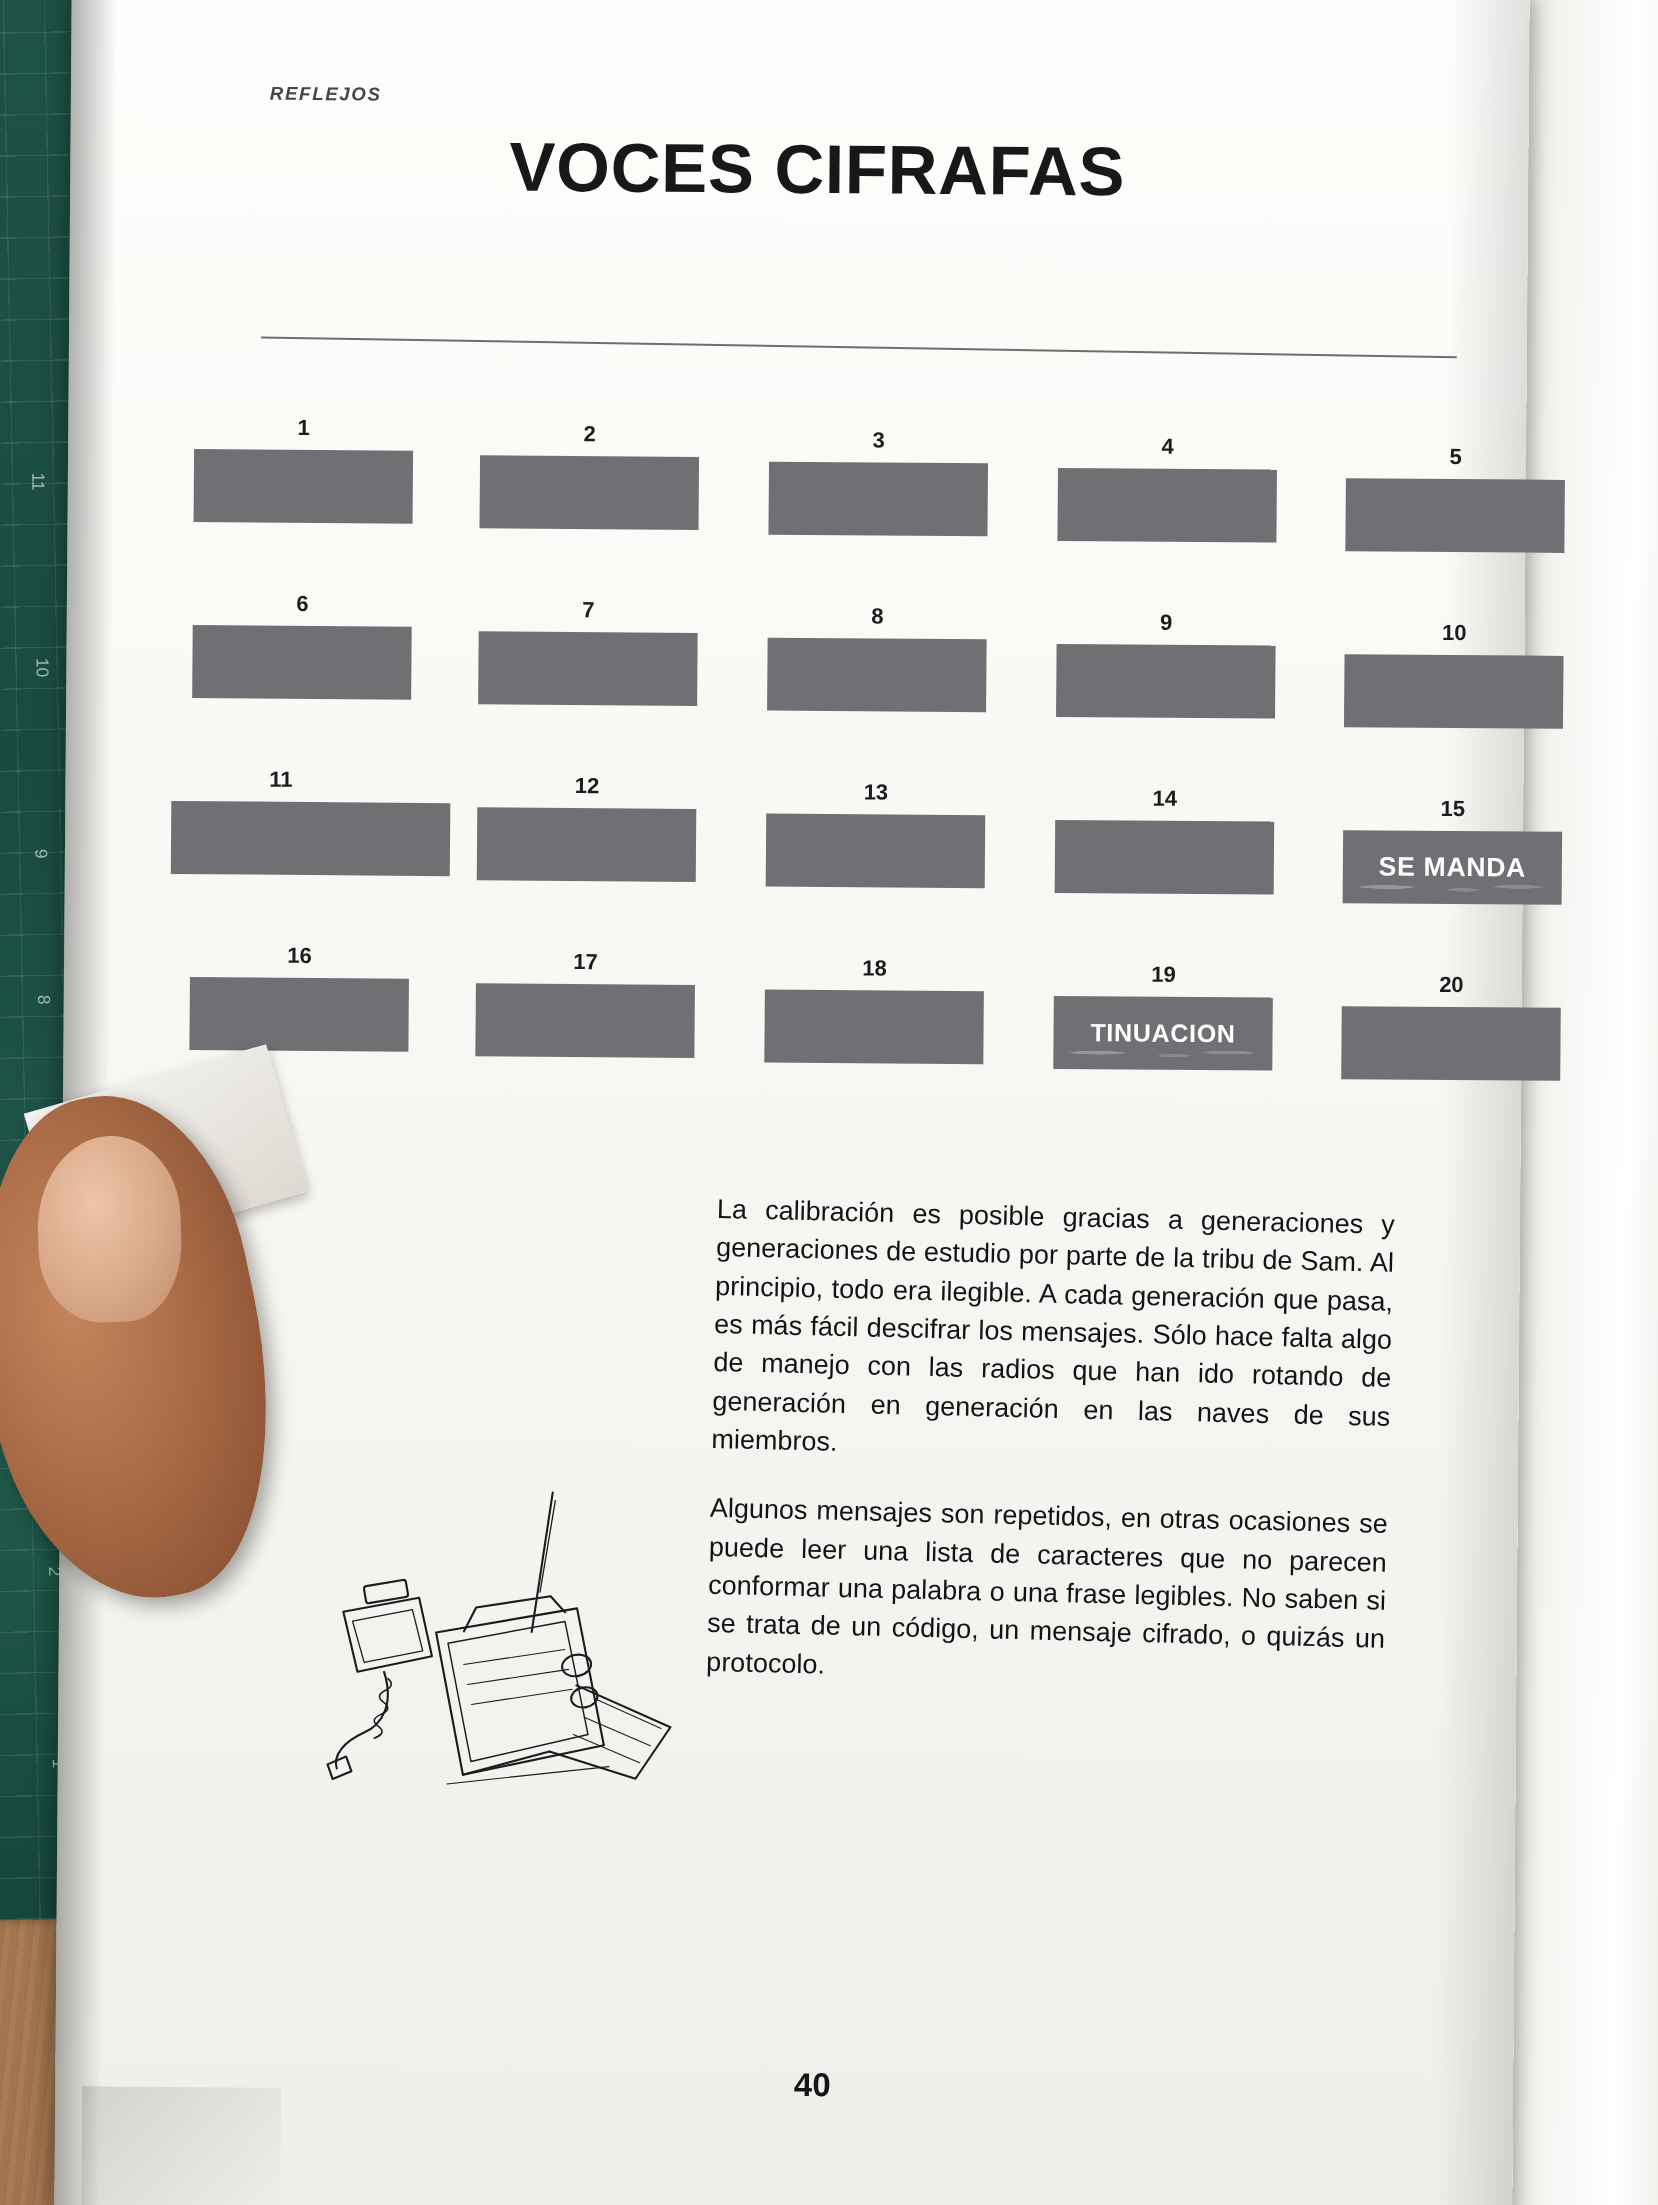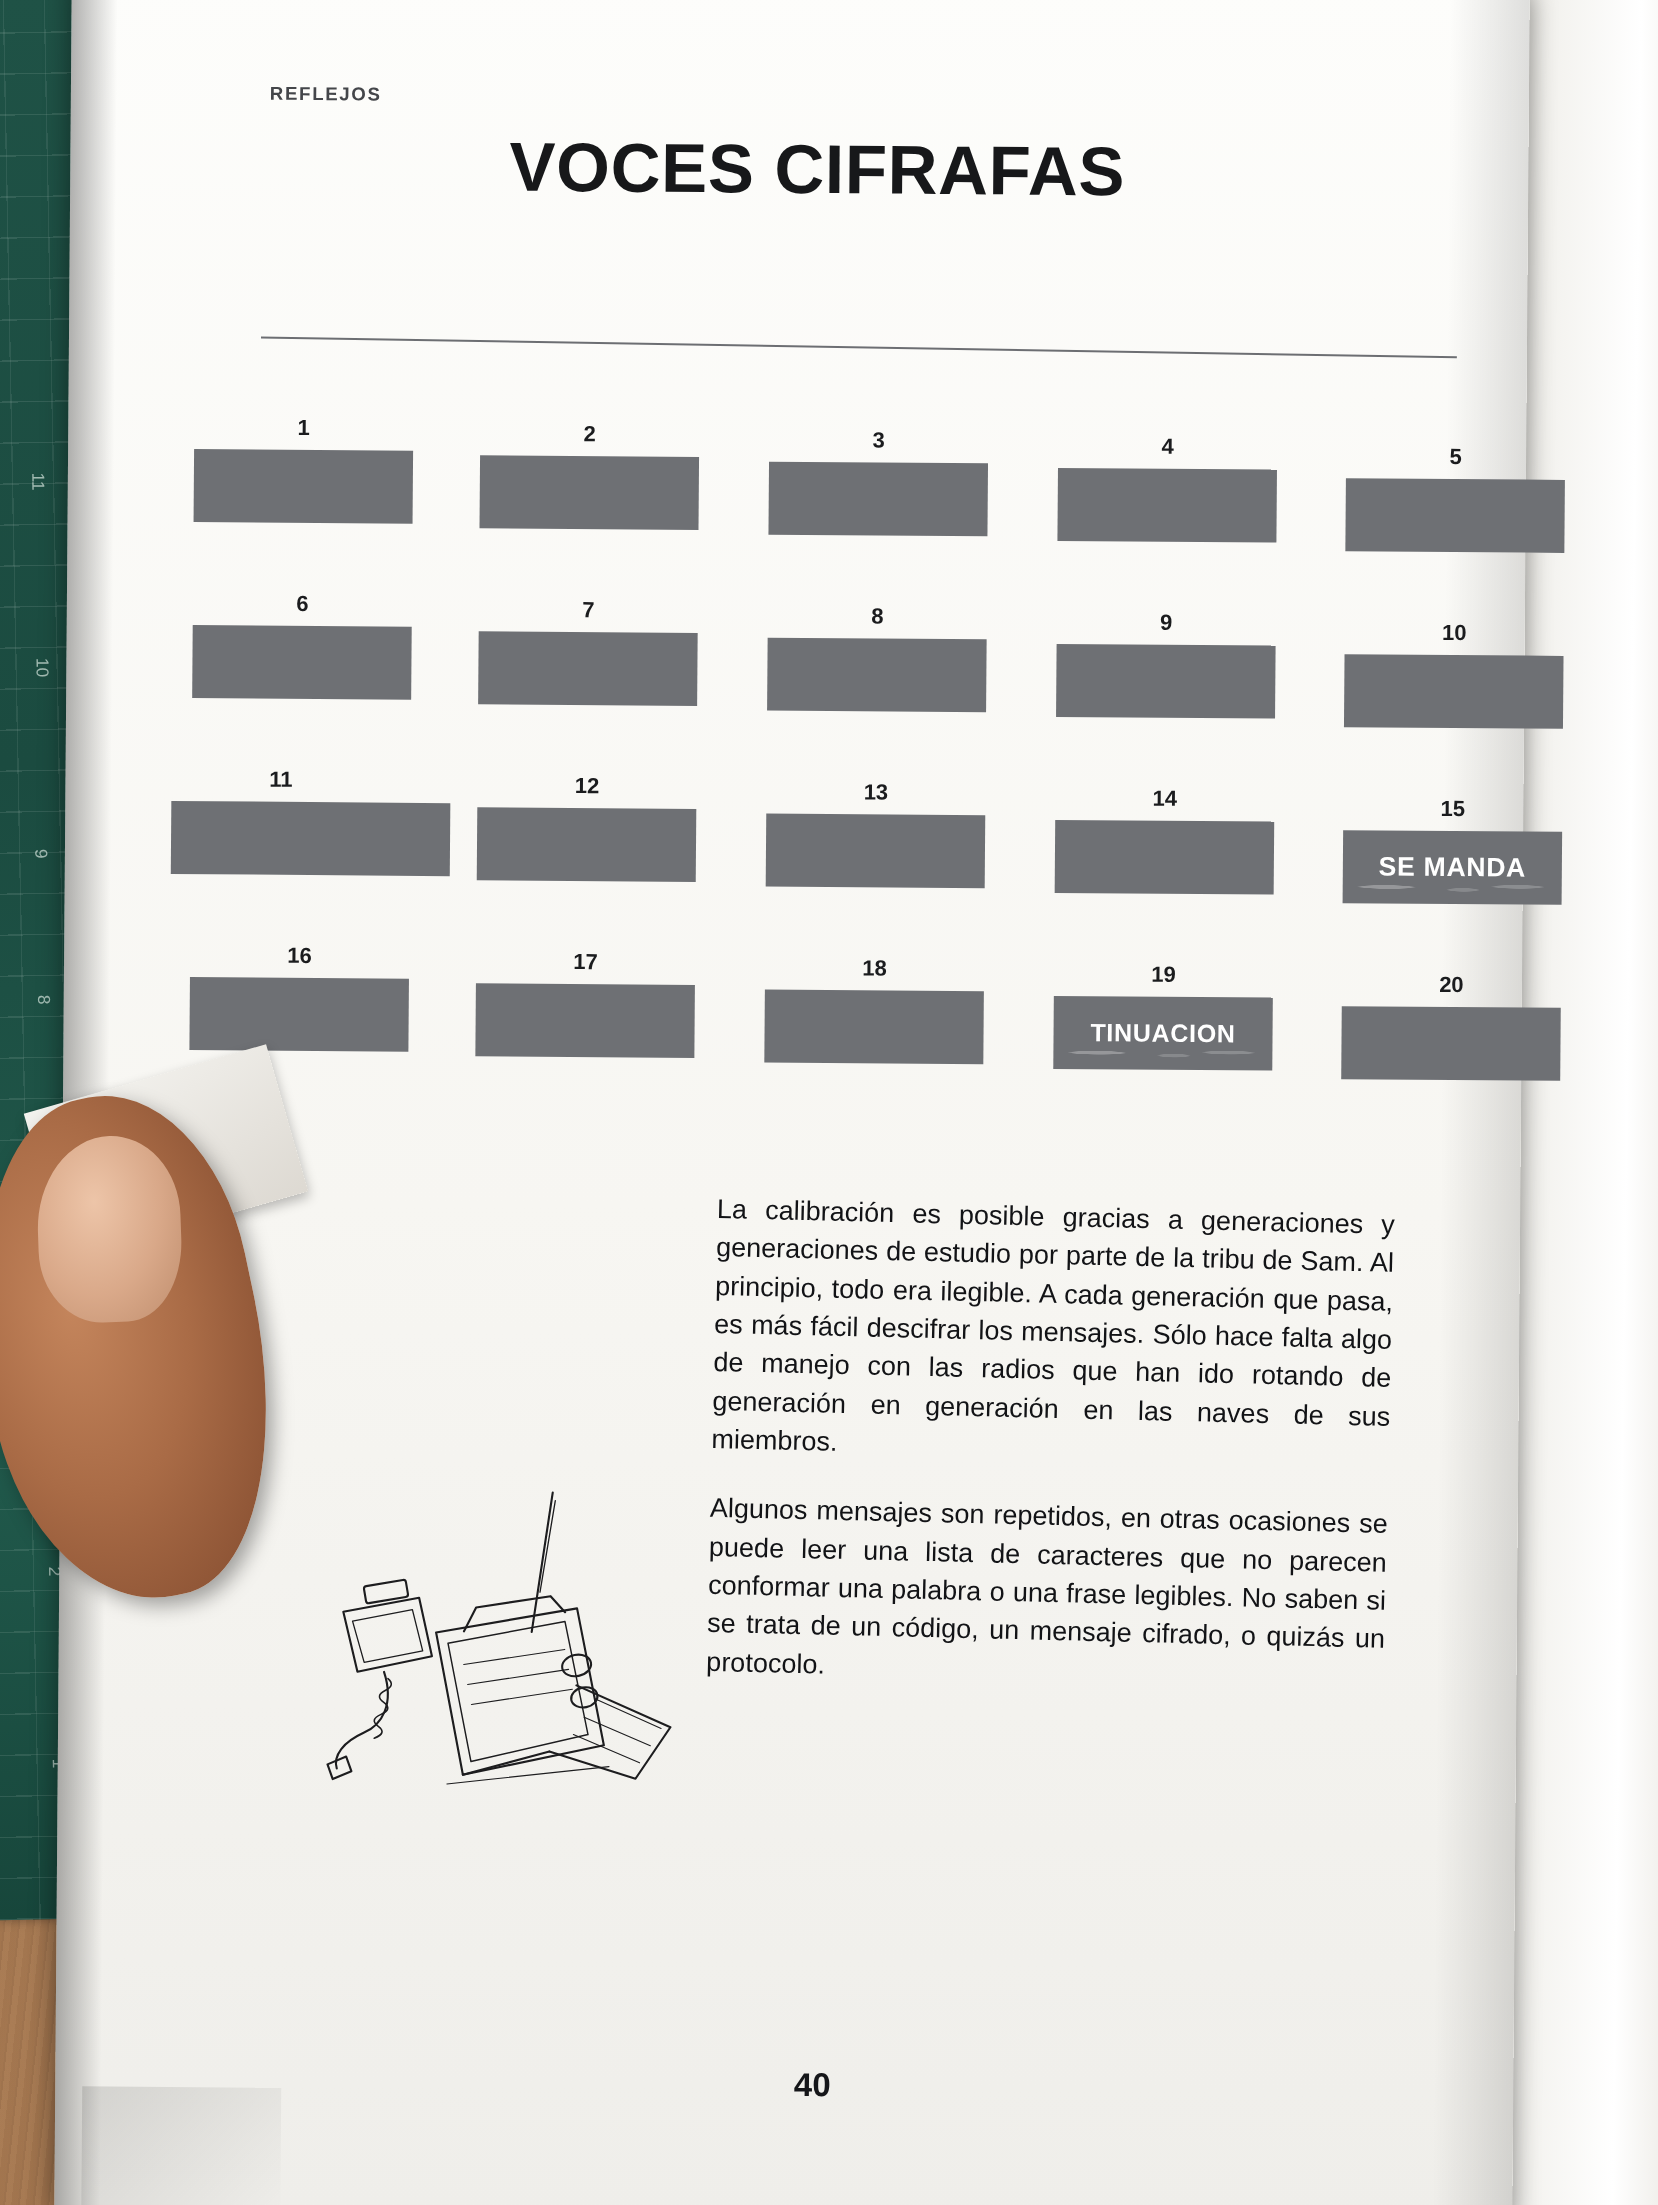--- a/index.html
+++ b/index.html
@@ -138,20 +138,21 @@
     height: 2072px;
   }
   .kicker {
     position: absolute;
     left: 73px;
     top: 26.6px;
     font-size: 18.6px;
     letter-spacing: 1.7px;
     color: #44464a;
     font-weight: 600;
+    font-style: italic;
   }
   .title {
     position: absolute;
     left: 0;
     top: 70px;
     width: 1242px;
     text-align: center;
     font-size: 69px;
     font-weight: 800;
     letter-spacing: 0.7px;

